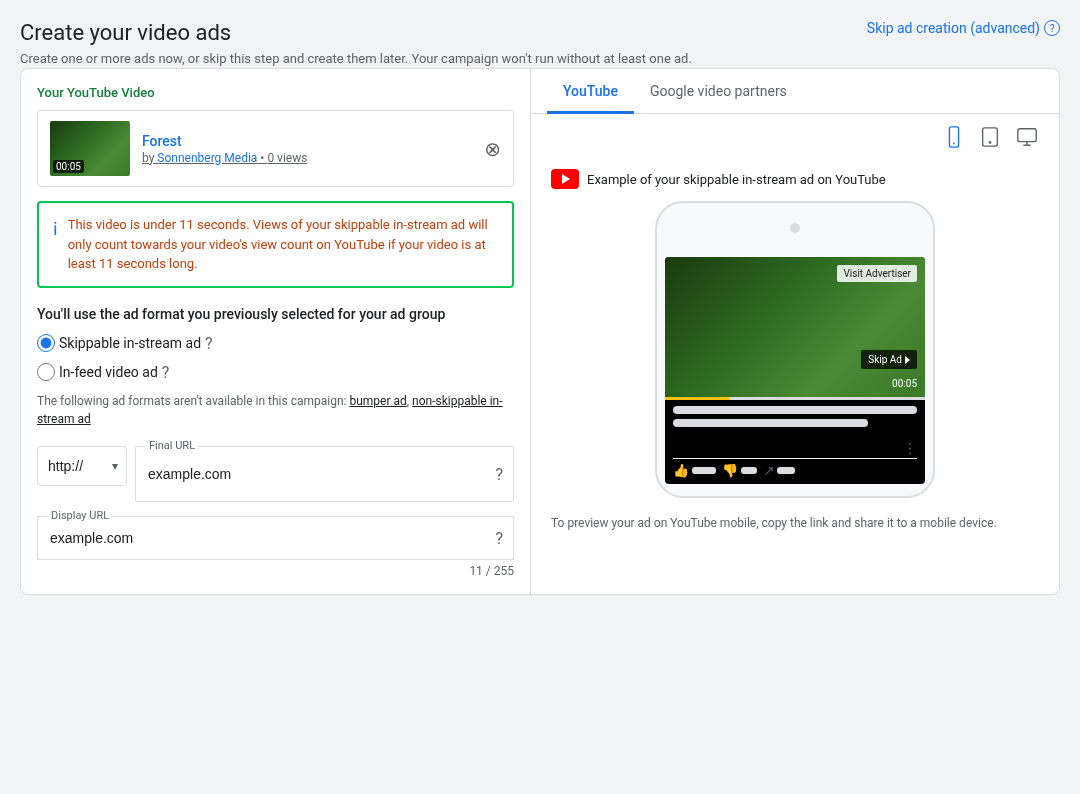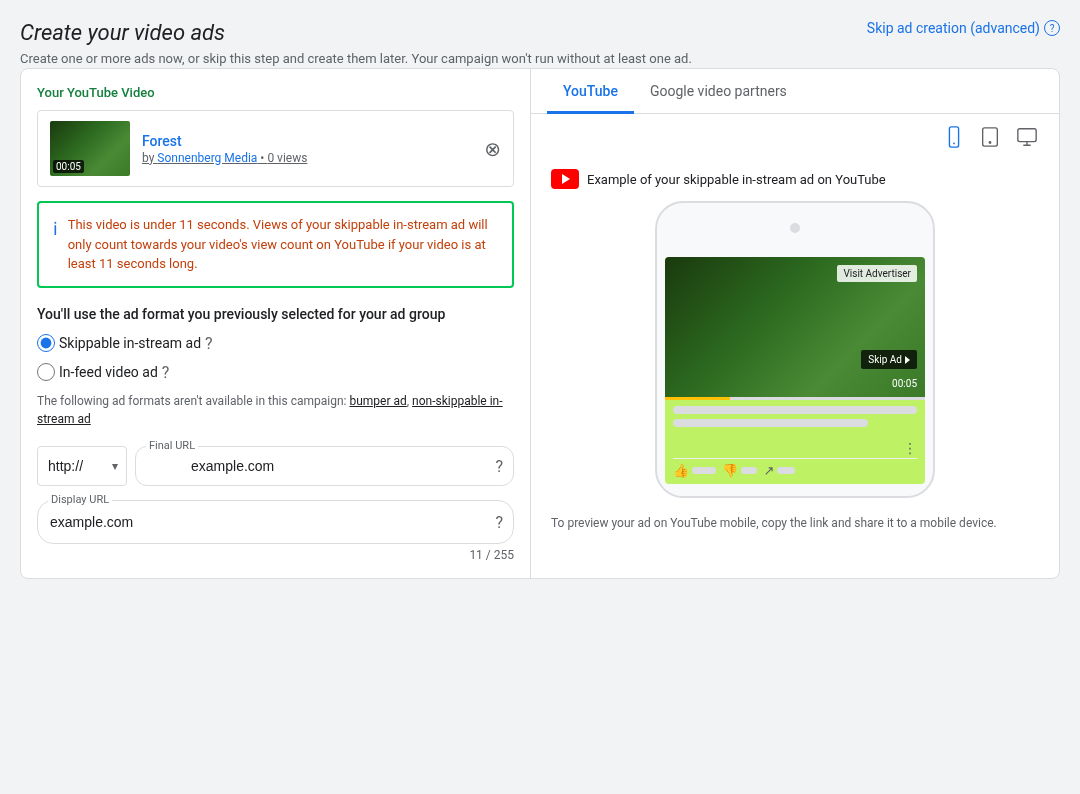--- a/index.html
+++ b/index.html
@@ -12,21 +12,20 @@
     }
     .page-wrapper {
       background: #f1f3f4;
       max-width: 1060px;
     }
     .page-title {
       font-size: 22px;
       font-weight: 400;
       color: #202124;
       display: inline-block;
-      font-style: italic;
     }
     .header-row {
       display: flex;
       justify-content: space-between;
       align-items: flex-start;
       margin-bottom: 6px;
     }
     .skip-link {
       color: #1a73e8;
       font-size: 14px;
@@ -214,23 +213,22 @@
     .protocol-arrow {
       position: absolute;
       right: 8px;
       color: #5f6368;
       font-size: 12px;
     }
     .url-field-wrapper {
       flex: 1;
       position: relative;
       border: 1px solid #dadce0;
-      border-radius: 12px;
-      height: 40px;
-      padding-left: 43px;
+      border-radius: 2px;
+      height: 56px;
     }
     .url-field-label {
       position: absolute;
       top: -8px;
       left: 10px;
       background: #fff;
       font-size: 11px;
       color: #5f6368;
       padding: 0 3px;
     }
@@ -250,21 +248,21 @@
       right: 10px;
       top: 50%;
       transform: translateY(-50%);
       color: #5f6368;
       font-size: 16px;
       cursor: pointer;
     }
     .display-url-wrapper {
       position: relative;
       border: 1px solid #dadce0;
-      border-radius: 16px;
+      border-radius: 0;
       height: 44px;
       margin-bottom: 4px;
     }
     .display-url-label {
       position: absolute;
       top: -8px;
       left: 10px;
       background: #fff;
       font-size: 11px;
       color: #5f6368;
@@ -361,21 +359,21 @@
       position: relative;
     }
     .phone-notch {
       width: 10px;
       height: 10px;
       background: #dadce0;
       border-radius: 50%;
       margin: 0 auto 12px;
     }
     .phone-screen {
-      background: #bef264;
+      background: #000000;
       border-radius: 4px;
       overflow: hidden;
       margin-top: 24px;
     }
     .ad-video-area {
       width: 100%;
       height: 140px;
       background: linear-gradient(135deg, #1a3a0e 0%, #2d6b20 40%, #4a8a35 70%, #3a7a28 100%);
       position: relative;
     }

